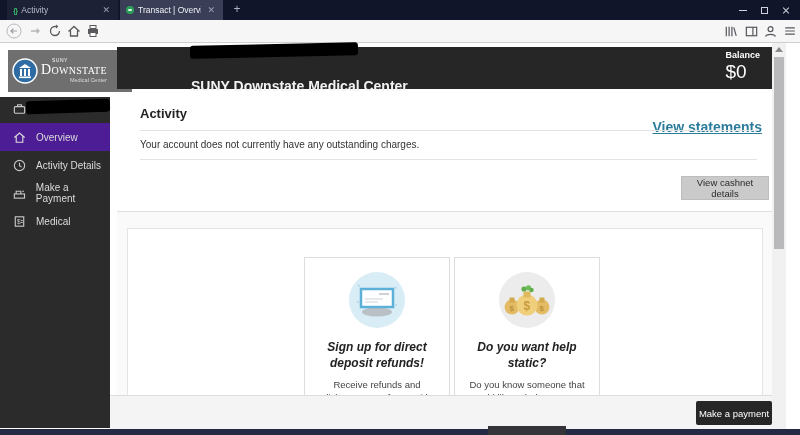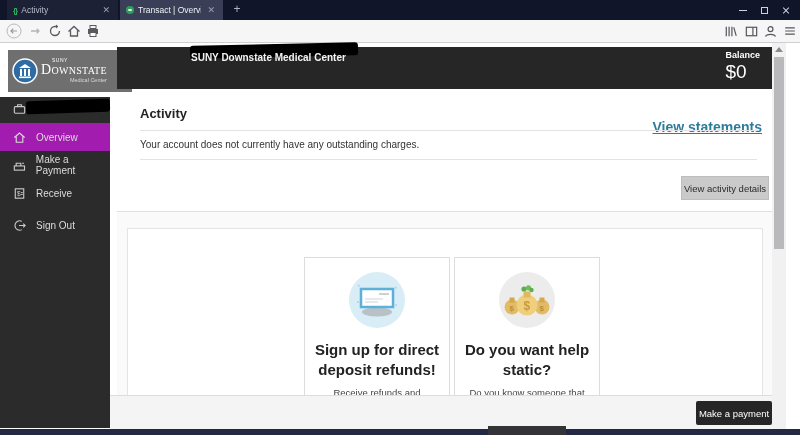--- a/index.html
+++ b/index.html
@@ -53,54 +53,54 @@
   .logotext .name { font-family:"Liberation Serif", serif; font-variant:small-caps;
     font-size:14px; color:#fff; letter-spacing:.3px; }
   .logotext .sub { font-size:5.5px; color:#d9d9d9; text-align:right; margin-top:1px; }
 
   #headerbar { position:absolute; left:117px; top:4px; width:655px; height:42px; background:#262626; }
   #avatar { position:absolute; left:124px; top:-1px; width:54px; height:54px; border-radius:50%;
     background:#1c1c1c; border:3px solid #fff; color:#fff; font-size:17px; font-weight:bold;
     display:flex; align-items:center; justify-content:center; z-index:5; }
   .redact { background:#000; position:absolute; border-radius:3px; }
   #redact-name { left:190px; top:1px; width:168px; height:12px; transform:rotate(-1.3deg); }
-  #institution { position:absolute; left:191px; top:5px; font-size:10px; font-weight:bold; color:#f2f2f2; }
+  #institution { position:absolute; left:191px; top:31px; font-size:14px; font-weight:bold; color:#f2f2f2; }
   #balance { position:absolute; right:12px; top:3px; color:#fff; }
   #balance .lbl { font-size:9px; font-weight:bold; }
   #balance .val { font-size:19px; font-weight:300; margin-top:1px; }
 
   
   #sidebar { position:absolute; left:0; top:54px; width:110px; height:331px; background:#2b2b2b; }
   #redact-side { left:26px; top:3px; width:84px; height:13px; transform:rotate(-2deg); z-index:2;}
   .side-top-icon { position:absolute; left:12px; top:4px; }
   #sidelist { position:absolute; left:0; top:26px; width:110px; }
   .sideitem { height:28px; display:flex; align-items:center; padding-left:12px; gap:9px;
     color:#dcdcdc; font-size:10px; }
-  .sideitem.active { background:#a21caf; }
+  .sideitem.active { background:#4c1d95; }
   .sideitem.signout { margin-top:4px; }
 
   
   #summary-title { position:absolute; left:140px; top:63px; font-size:13px; font-weight:bold; color:#222; }
   #view-statements { position:absolute; right:38px; top:76px; font-size:14px; font-weight:bold;
     color:#2b7b9c; }
   .hr { position:absolute; left:140px; width:617px; height:1px; background:#e3e3e3; }
   #hr1 { top:87px; } #hr2 { top:116px; }
   #no-charges { position:absolute; left:140px; top:96px; font-size:10px; color:#333; }
   #view-activity-btn { position:absolute; left:681px; top:133px; width:88px; height:24px;
     background:#cacaca; border:1px solid #bdbdbd; font-size:9.5px; color:#2b2b2b;
     font-family:"Liberation Sans", sans-serif; }
   #section-zone { position:absolute; left:117px; top:168px; width:655px; height:218px;
     background:#fafafa; border-top:1px solid #e0e0e0; }
   #cards-container { position:absolute; left:127px; top:185px; width:636px; height:201px;
     background:#fff; border:1px solid #e4e4e4; overflow:hidden; }
   .card { position:absolute; top:28px; width:146px; height:220px; background:#fff;
     border:1px solid #ddd; text-align:center; padding:12px 8px 0; }
   #card1 { left:176px; } #card2 { left:326px; }
   .card .illus { width:56px; height:56px; margin:2px auto 12px; }
-  .card .ctitle { font-size:15px; font-weight:bold; color:#222; line-height:1.3; }
+  .card .ctitle { font-size:12px; font-weight:bold; color:#222; line-height:1.3;font-style:italic; }
   .card .cbody { font-size:9.5px; color:#444; line-height:1.35; margin-top:8px; }
 
   
   #scrollbar { position:absolute; left:772px; top:0; width:14px; height:386px; background:#f1f1f2; }
   #scroll-up { position:absolute; left:3px; top:4px; width:0; height:0;
     border-left:4px solid transparent; border-right:4px solid transparent; border-bottom:5px solid #8a8a8a; }
   #scroll-thumb { position:absolute; left:2px; top:14px; width:10px; height:192px; background:#b9b9bb; }
 
   
   #bottombar { position:absolute; left:110px; top:352px; width:676px; height:34px;
@@ -256,49 +256,49 @@
     <div class="redact" id="redact-side"></div>
     <div id="sidelist">
       <div class="sideitem active">
         <svg width="15" height="15" viewBox="0 0 16 16">
             <path d="M2.5 8L8 3.2 13.5 8M4.5 7v6h7V7" fill="none" stroke="#dcdcdc" stroke-width="1.2"></path>
           </svg>
         <span>Overview</span>
       </div>
       <div class="sideitem">
         <svg width="15" height="15" viewBox="0 0 16 16">
+            <circle cx="8" cy="8" r="5.5" fill="none" stroke="#c9c9c9" stroke-width="1.2"></circle>
+            <path d="M8 5v3.2l2.2 1.4" fill="none" stroke="#c9c9c9" stroke-width="1.2"></path>
+          </svg>
+        <span>Activity Details</span>
+      </div>
+      <div class="sideitem">
+        <svg width="15" height="15" viewBox="0 0 16 16">
             <rect x="2.5" y="8.5" width="11" height="4.5" fill="none" stroke="#c9c9c9" stroke-width="1.2"></rect>
             <path d="M4.5 8.5v-3h5v3M11 5.5h2" fill="none" stroke="#c9c9c9" stroke-width="1.2"></path>
           </svg>
         <span>Make a Payment</span>
       </div>
       <div class="sideitem">
         <svg width="15" height="15" viewBox="0 0 16 16">
             <rect x="3.5" y="3" width="9" height="10" fill="none" stroke="#c9c9c9" stroke-width="1.2"></rect>
             <text x="5.2" y="10.5" font-size="7" fill="#c9c9c9" font-family="Liberation Sans,sans-serif">$</text>
             <path d="M9.5 7h2M9.5 9h2" stroke="#c9c9c9" stroke-width="1"></path>
           </svg>
-        <span>Receive</span>
-      </div>
-      <div class="sideitem signout">
-        <svg width="15" height="15" viewBox="0 0 16 16">
-            <path d="M10.5 3.6a5 5 0 1 0 0 8.8" fill="none" stroke="#c9c9c9" stroke-width="1.2"></path>
-            <path d="M7.5 8h6.5M12 6l2 2-2 2" fill="none" stroke="#c9c9c9" stroke-width="1.2"></path>
-          </svg>
-        <span>Sign Out</span>
+        <span>Medical</span>
       </div>
     </div>
   </div>
 
   <div id="summary-title">Activity</div>
   <a id="view-statements" href="#">View statements</a>
   <div class="hr" id="hr1"></div>
   <div id="no-charges">Your account does not currently have any outstanding charges.</div>
   <div class="hr" id="hr2"></div>
-  <button id="view-activity-btn">View activity details</button>
+  <button id="view-activity-btn">View cashnet details</button>
 
   <div id="section-zone"></div>
   <div id="cards-container">
     <div class="card" id="card1">
       <div class="illus">
         <svg width="56" height="56" viewBox="0 0 56 56">
           <circle cx="28" cy="28" r="28" fill="#d8edf6"></circle>
           <ellipse cx="28" cy="40" rx="15" ry="4.5" fill="#b9c1c6"></ellipse>
           <rect x="12" y="17" width="32" height="18" fill="#fff" stroke="#5bb1d8" stroke-width="2.5"></rect>
           <path d="M30 22h10" stroke="#a9b2b8" stroke-width="1.2"></path>

